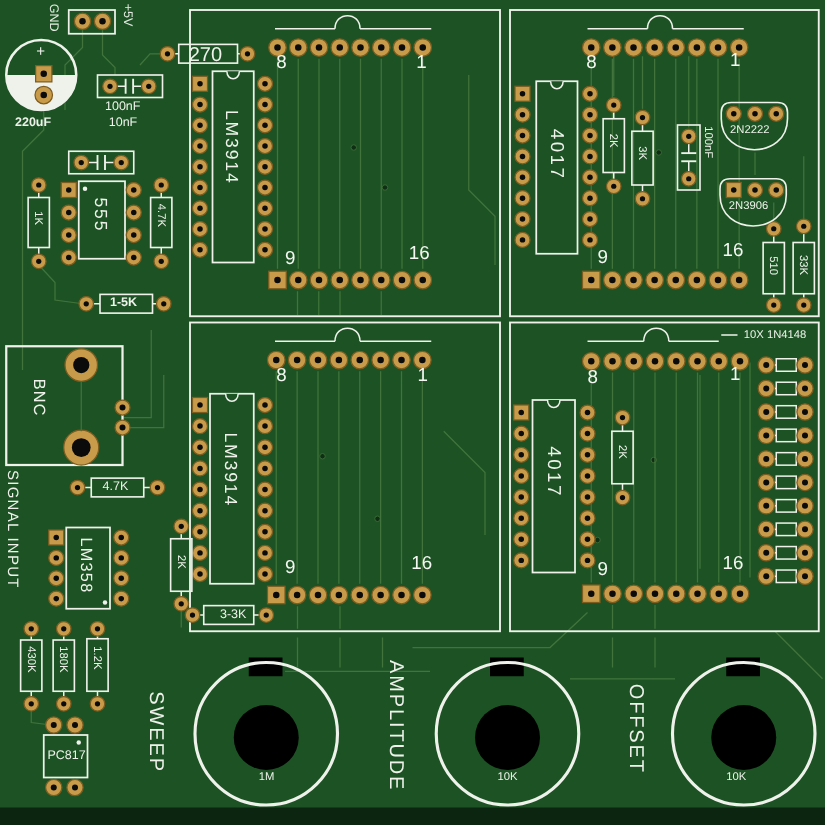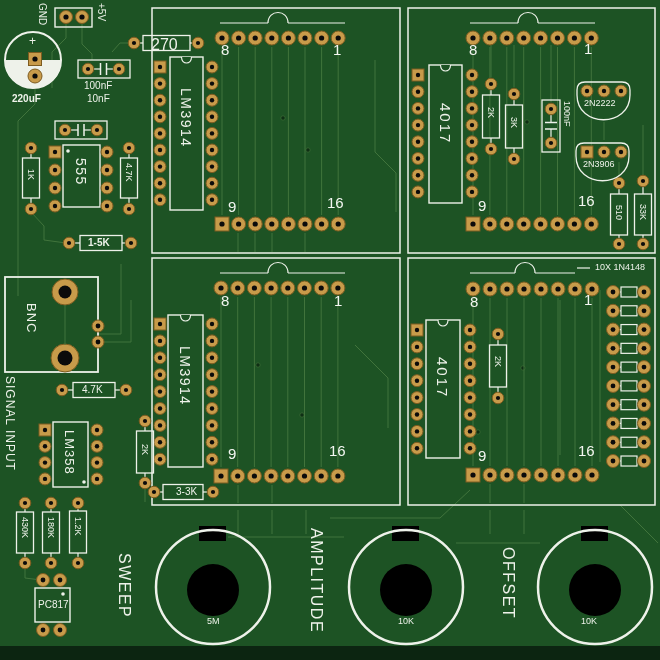--- a/index.html
+++ b/index.html
@@ -700,21 +700,21 @@
   <div class="lbl s10" style="left:82px;top:385px;">4.7K</div>
   <div class="lbl v s13" style="left:63px;top:430px;">LM358</div>
   <div class="lbl v s9" style="left:140px;top:444px;">2K</div>
   <div class="lbl s10" style="left:176px;top:487px;">3-3K</div>
   <div class="lbl v s9" style="left:20px;top:517px;">430K</div>
   <div class="lbl v s9" style="left:46px;top:517px;">180K</div>
   <div class="lbl v s9" style="left:73px;top:517px;">1.2K</div>
   <div class="lbl s10" style="left:38px;top:600px;">PC817</div>
 
   <div class="lbl v s16" style="left:116px;top:553px;">SWEEP</div>
-  <div class="lbl s9" style="left:207px;top:617px;">5M</div>
+  <div class="lbl s9" style="left:207px;top:617px;">1M</div>
   <div class="lbl v s16" style="left:308px;top:528px;">AMPLITUDE</div>
   <div class="lbl s9" style="left:398px;top:617px;">10K</div>
   <div class="lbl v s16" style="left:500px;top:547px;">OFFSET</div>
   <div class="lbl s9" style="left:581px;top:617px;">10K</div>
 
   <div class="lbl v s14" style="left:179px;top:88px;">LM3914</div>
   <div class="lbl v s14" style="left:178px;top:346px;">LM3914</div>
   <div class="lbl v s15" style="left:438px;top:103px;">4017</div>
   <div class="lbl v s15" style="left:435px;top:357px;">4017</div>
 

